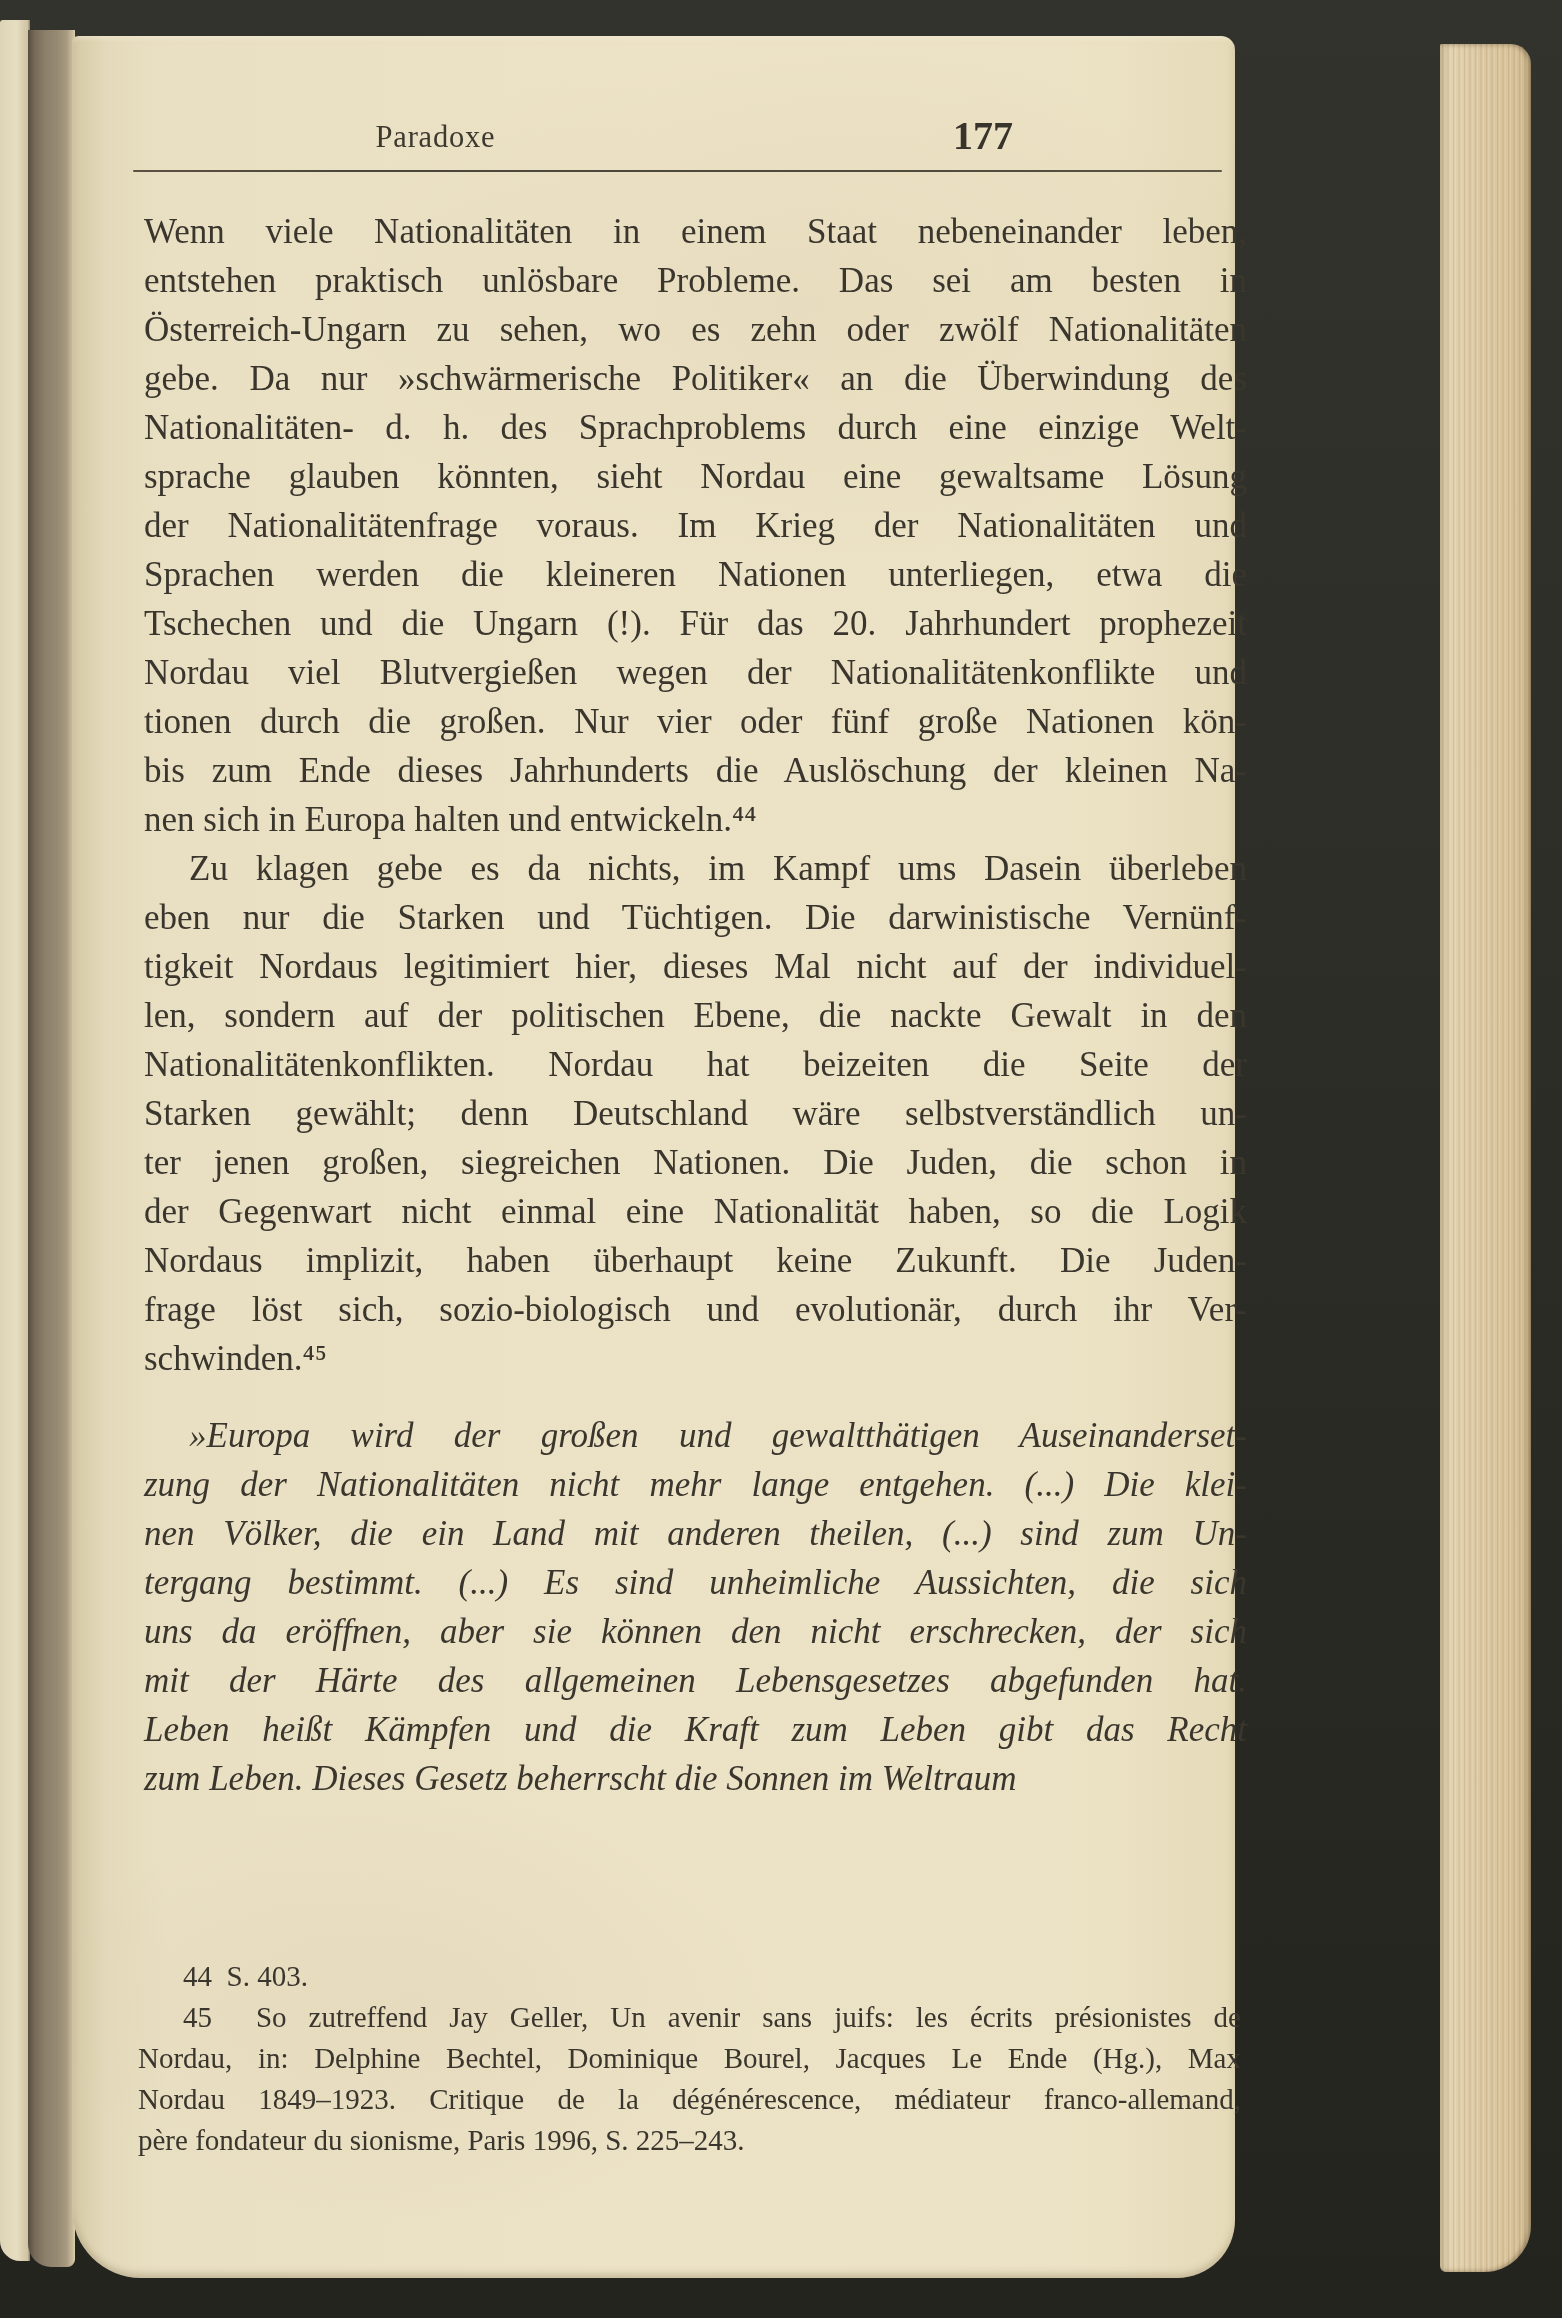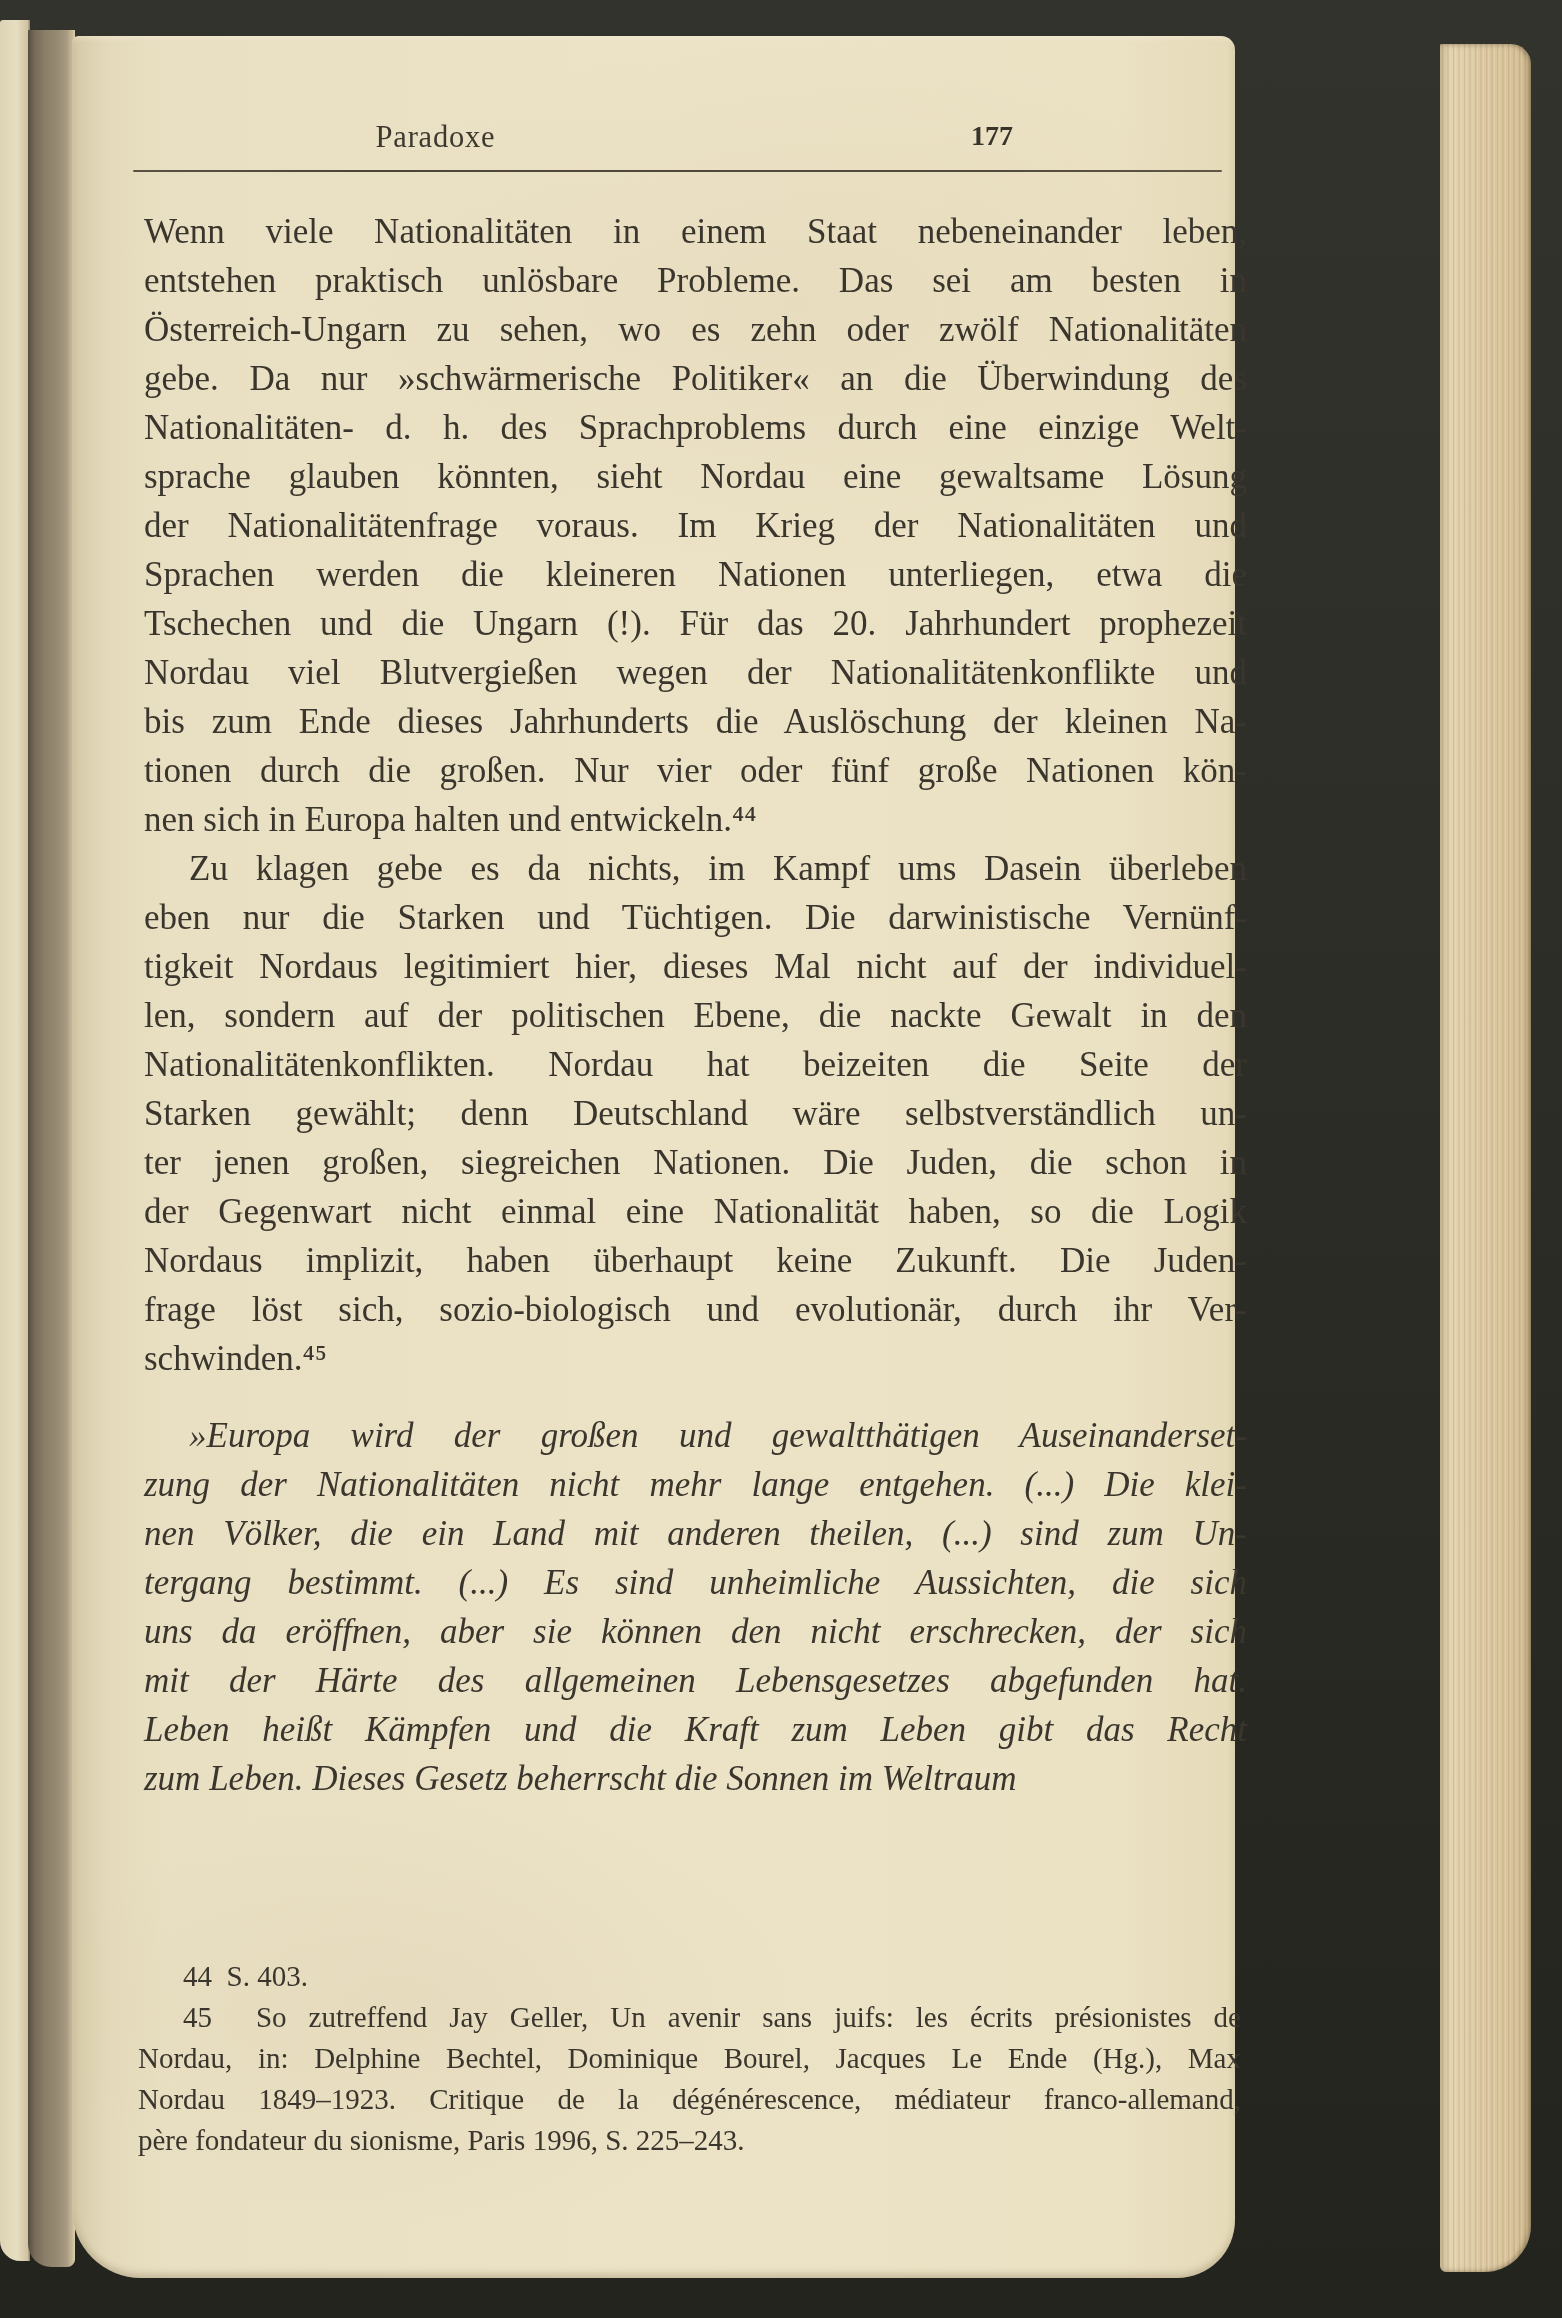--- a/index.html
+++ b/index.html
@@ -50,21 +50,21 @@
     box-shadow: inset 4.7px 0 6.2px rgba(100,75,40,0.25), inset -3.1px 0 4.7px rgba(60,45,25,0.35);
   }
   
   .running-head { position: absolute; top: 83px; left: 0; width: 100%; height: 47px; }
   .head-title {
     position: absolute; left: 223px; width: 281px; text-align: center;
     font-size: 30.5px; line-height: 37px; letter-spacing: 0.8px; color: #3d392f;
   }
   .head-pagenum {
     position: absolute; right: 222px; top: -1.6px;
-    font-size: 28px; line-height: 37px; font-weight: bold; color: #38342b;
+    font-size: 40px; line-height: 37px; font-weight: bold; color: #38342b;
   }
   .head-rule {
     position: absolute; left: 61px; top: 134px; width: 1089px; height: 2.3px;
     background: linear-gradient(90deg, #5a5344, #4c463a 20%, #524c3f 80%, #5e5747);
     border-radius: 1.6px;
   }
   
   .body-text {
     position: absolute; left: 72px; top: 171px; width: 1103px;
     font-size: 35px; line-height: 49px; color: #3a362d;
@@ -100,22 +100,22 @@
           <div class="line">Wenn viele Nationalitäten in einem Staat nebeneinander leben,</div>
           <div class="line">entstehen praktisch unlösbare Probleme. Das sei am besten in</div>
           <div class="line">Österreich-Ungarn zu sehen, wo es zehn oder zwölf Nationalitäten</div>
           <div class="line">gebe. Da nur »schwärmerische Politiker« an die Überwindung des</div>
           <div class="line">Nationalitäten- d. h. des Sprachproblems durch eine einzige Welt-</div>
           <div class="line">sprache glauben könnten, sieht Nordau eine gewaltsame Lösung</div>
           <div class="line">der Nationalitätenfrage voraus. Im Krieg der Nationalitäten und</div>
           <div class="line">Sprachen werden die kleineren Nationen unterliegen, etwa die</div>
           <div class="line">Tschechen und die Ungarn (!). Für das 20. Jahrhundert prophezeit</div>
           <div class="line">Nordau viel Blutvergießen wegen der Nationalitätenkonflikte und</div>
+          <div class="line">tionen durch die großen. Nur vier oder fünf große Nationen kön-</div>
           <div class="line">bis zum Ende dieses Jahrhunderts die Auslöschung der kleinen Na-</div>
-          <div class="line">tionen durch die großen. Nur vier oder fünf große Nationen kön-</div>
           <div class="line last">nen sich in Europa halten und entwickeln.⁴⁴</div>
         </div>
         <div class="para plain indent">
           <div class="line">Zu klagen gebe es da nichts, im Kampf ums Dasein überleben</div>
           <div class="line">eben nur die Starken und Tüchtigen. Die darwinistische Vernünf-</div>
           <div class="line">tigkeit Nordaus legitimiert hier, dieses Mal nicht auf der individuel-</div>
           <div class="line">len, sondern auf der politischen Ebene, die nackte Gewalt in den</div>
           <div class="line">Nationalitätenkonflikten. Nordau hat beizeiten die Seite der</div>
           <div class="line">Starken gewählt; denn Deutschland wäre selbstverständlich un-</div>
           <div class="line">ter jenen großen, siegreichen Nationen. Die Juden, die schon in</div>

